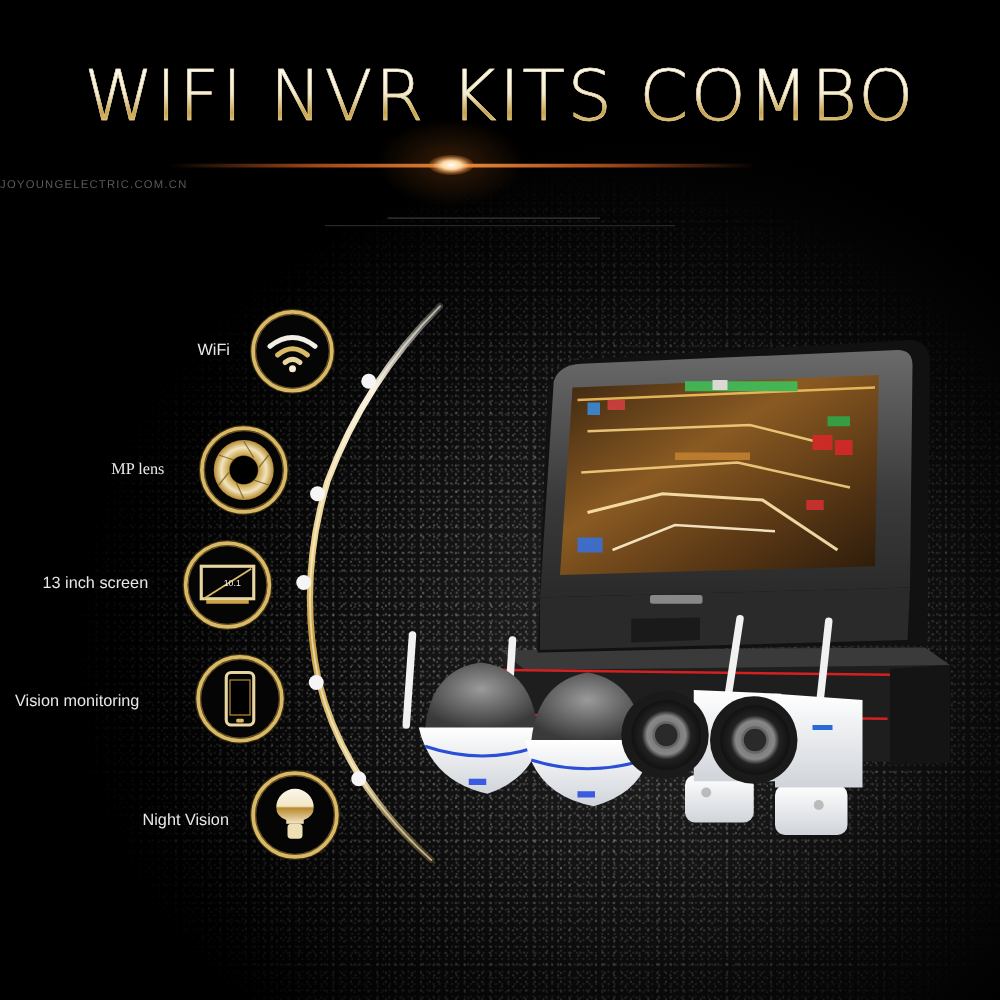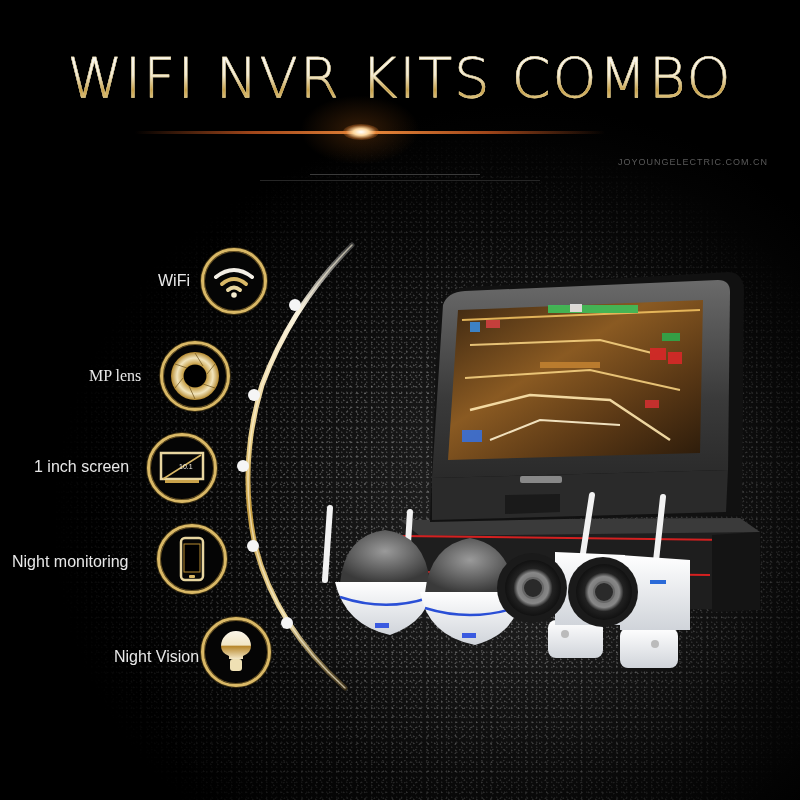--- a/index.html
+++ b/index.html
@@ -22,24 +22,24 @@
     font-family:"DejaVu Sans", sans-serif; font-weight:200; font-size:56px; letter-spacing:2px;
     background:linear-gradient(180deg,#ffffff 0%, #f4ecd4 45%, #c9a24a 70%, #f2e2b0 100%);
     -webkit-background-clip:text; background-clip:text; color:transparent; line-height:60px;
     -webkit-text-stroke:0.4px #e8d49a; }
   .flare { position:absolute; top:131px; left:135px; width:470px; height:3px;
     background:linear-gradient(90deg, rgba(120,50,10,0) 0%, #a0461a 25%, #e7873a 50%, #a0461a 75%, rgba(120,50,10,0) 100%); }
   .flare-core { position:absolute; top:124px; left:343px; width:36px; height:16px; border-radius:50%;
     background:radial-gradient(ellipse, #fff 0%, #ffd9a0 30%, rgba(230,130,50,0.4) 60%, transparent 80%); }
   .flare-glow { position:absolute; top:95px; left:300px; width:120px; height:70px; border-radius:50%;
     background:radial-gradient(ellipse, rgba(150,80,20,0.35), transparent 70%); }
-  .subtitle { position:absolute; top:157px; left:0; width:768px; text-align:right; font-size:9px; letter-spacing:1px; color:#5a5a5a; }
+  .subtitle { position:absolute; top:142px; left:0; width:768px; text-align:left; font-size:9px; letter-spacing:1px; color:#5a5a5a; }
   .subline { position:absolute; left:310px; width:170px; height:1px; background:#3a3a3a; }
 
-  .feature-label { position:absolute; color:#e8e8e8; font-size:16px; white-space:nowrap; }
+  .feature-label { position:absolute; color:#e8e8e8; font-size:13px; white-space:nowrap; }
   .badge { position:absolute; width:66px; height:66px; border-radius:50%; box-sizing:border-box;
     border:3px solid #d9b866; background:#050505;
     box-shadow: inset 0 0 0 1px #6a5322, 0 0 0 1px #3a2e12; display:flex; align-items:center; justify-content:center; }
   .badge svg { display:block; }
 
   .arc { position:absolute; left:0; top:0; }
 
   .product { position:absolute; }
 </style>
 </head>
@@ -103,31 +103,31 @@
           <line x1="46" y1="14" x2="38" y2="24"></line>
         <line x1="46" y1="38" x2="34" y2="34"></line>
           <line x1="26" y1="49" x2="20" y2="36"></line>
         <line x1="6" y1="38" x2="14" y2="28"></line>
           <line x1="6" y1="14" x2="18" y2="18"></line>
       </g>
       <circle cx="26" cy="26" r="11" fill="#000"></circle>
     </svg>
   </div>
 
-  <div class="feature-label" style="left:34px;top:458px;">1 inch screen</div>
+  <div class="feature-label" style="left:34px;top:458px;">13 inch screen</div>
   <div class="badge" style="left:147px;top:433px;width:70px;height:70px;">
     <svg width="46" height="34" viewBox="0 0 46 34">
       <rect x="2" y="2" width="42" height="26" fill="none" stroke="#e8d6a0" stroke-width="2.5"></rect>
       <line x1="4" y1="28" x2="42" y2="4" stroke="#d9b866" stroke-width="1.5"></line>
       <rect x="6" y="29" width="34" height="3" fill="#c9a24a"></rect>
       <text x="20" y="18" font-size="7" fill="#f3efe6" font-family="Liberation Sans, sans-serif">10.1</text>
     </svg>
   </div>
 
-  <div class="feature-label" style="left:12px;top:553px;">Night monitoring</div>
+  <div class="feature-label" style="left:12px;top:553px;">Vision monitoring</div>
   <div class="badge" style="left:157px;top:524px;width:70px;height:70px;">
     <svg width="26" height="46" viewBox="0 0 26 46">
       <rect x="2" y="2" width="22" height="42" rx="4" fill="none" stroke="#e8d6a0" stroke-width="2.5"></rect>
       <rect x="5" y="8" width="16" height="28" fill="#000" stroke="#b58a30" stroke-width="1"></rect>
       <rect x="10" y="39" width="6" height="3" rx="1" fill="#d9b866"></rect>
     </svg>
   </div>
 
   <div class="feature-label" style="left:114px;top:648px;">Night Vision</div>
   <div class="badge" style="left:201px;top:617px;width:70px;height:70px;">

